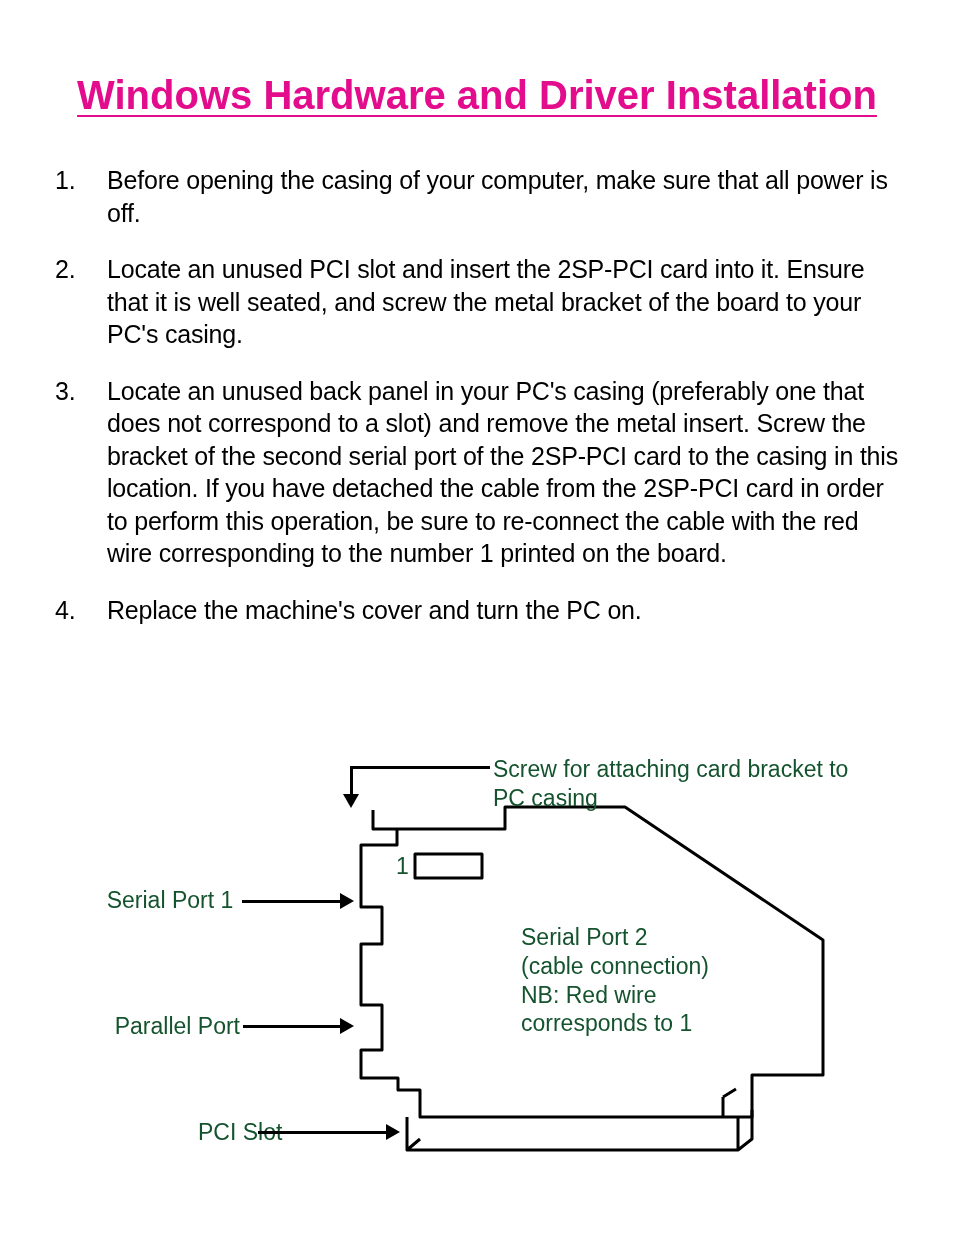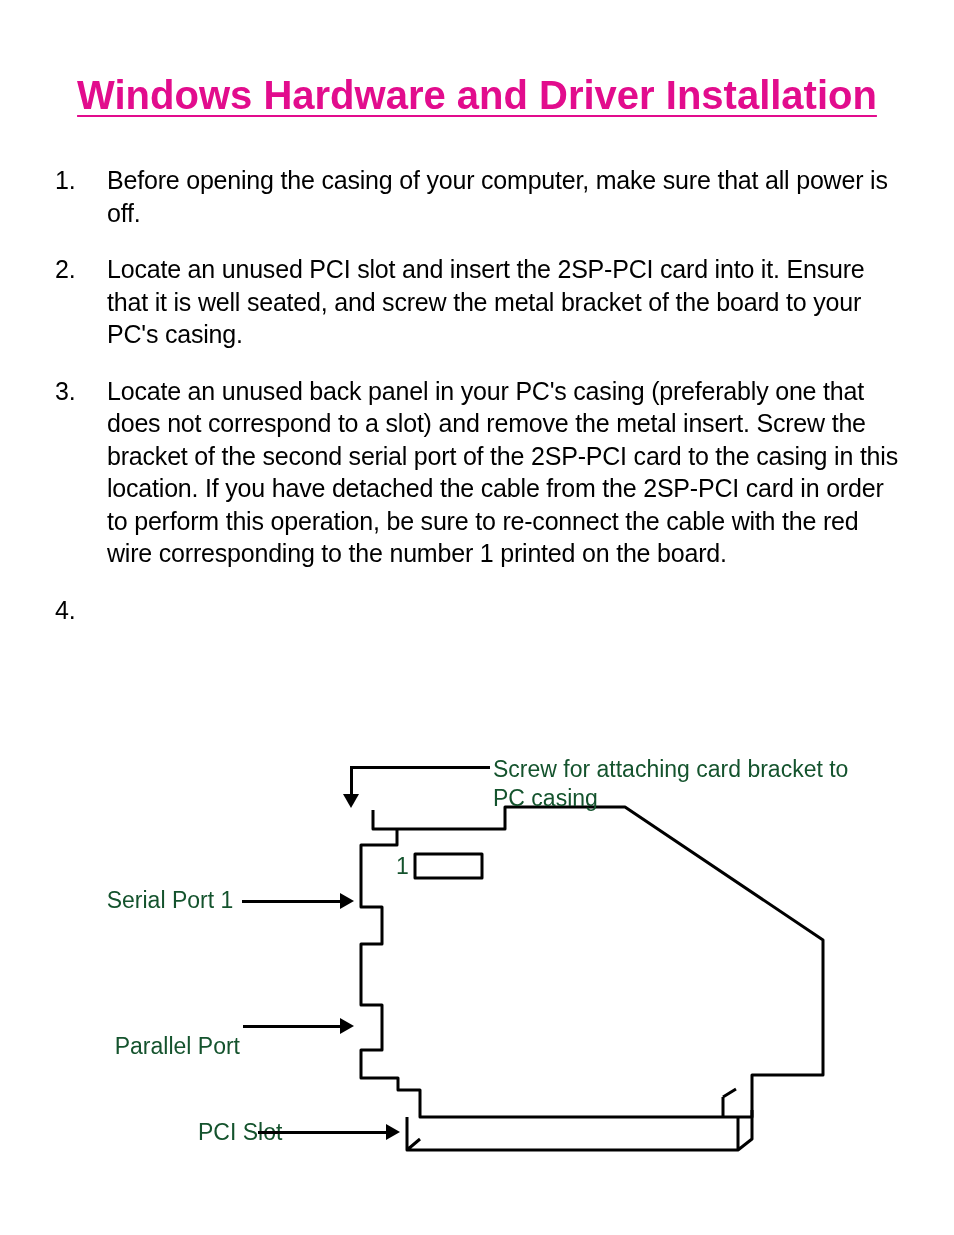--- a/index.html
+++ b/index.html
@@ -17,21 +17,21 @@
 </head>
 <body>
 <div class="page">
 
 <h1>Windows Hardware and Driver Installation</h1>
 
 <ol>
   <li><span class="num">1.</span><span>Before opening the casing of your computer, make sure that all power is off.</span></li>
   <li><span class="num">2.</span><span>Locate an unused PCI slot and insert the 2SP-PCI card into it. Ensure that it is well seated, and screw the metal bracket of the board to your PC's casing.</span></li>
   <li><span class="num">3.</span><span>Locate an unused back panel in your PC's casing (preferably one that does not correspond to a slot) and remove the metal insert. Screw the bracket of the second serial port of the 2SP-PCI card to the casing in this location. If you have detached the cable from the 2SP-PCI card in order to perform this operation, be sure to re-connect the cable with the red wire corresponding to the number 1 printed on the board.</span></li>
-  <li><span class="num">4.</span></li>
+  <li><span class="num">4.</span><span>Replace the machine's cover and turn the PC on.</span></li>
 </ol>
 
 <div class="diagram">
   <svg width="954" height="460" viewBox="0 0 954 460">
     <g fill="none" stroke="#000" stroke-width="3" stroke-linejoin="round">
 
       <path d="M373 70 L373 89 L397 89 L397 105
                L361 105 L361 167 L382 167 L382 204
                L361 204 L361 265 L382 265 L382 310
                L361 310 L361 338 L398 338 L398 350
@@ -57,25 +57,29 @@
   <div class="arrow-line" style="left:352px;top:26px;width:138px;height:3px;"></div>
   <div class="arrow-line" style="left:350px;top:26px;width:3px;height:32px;"></div>
   <div class="arrow-head-down" style="left:343px;top:54px;"></div>
 
   
   <div class="dlabel" style="left:100px;top:146px;text-align:center;width:140px;">Serial Port 1</div>
   <div class="arrow-line" style="left:242px;top:160px;width:100px;height:3px;"></div>
   <div class="arrow-head-right" style="left:340px;top:153px;"></div>
 
   
-  <div class="dlabel" style="left:100px;top:272px;text-align:right;width:140px;margin-top:20px;">Parallel Port</div>
+  <div class="dlabel" style="left:100px;top:272px;text-align:right;width:140px;">Parallel Port</div>
   <div class="arrow-line" style="left:243px;top:285px;width:100px;height:3px;"></div>
   <div class="arrow-head-right" style="left:340px;top:278px;"></div>
 
   
   <div class="dlabel" style="left:170px;top:378px;margin-left:28px;">PCI Slot</div>
   <div class="arrow-line" style="left:258px;top:391px;width:130px;height:3px;"></div>
   <div class="arrow-head-right" style="left:386px;top:384px;"></div>
 
   
+  <div class="dlabel" style="left:521px;top:183px;width:240px;white-space:pre-line;">Serial Port 2
+(cable connection)
+NB: Red wire
+corresponds to 1</div>
 </div>
 
 </div>
 
 </body></html>

